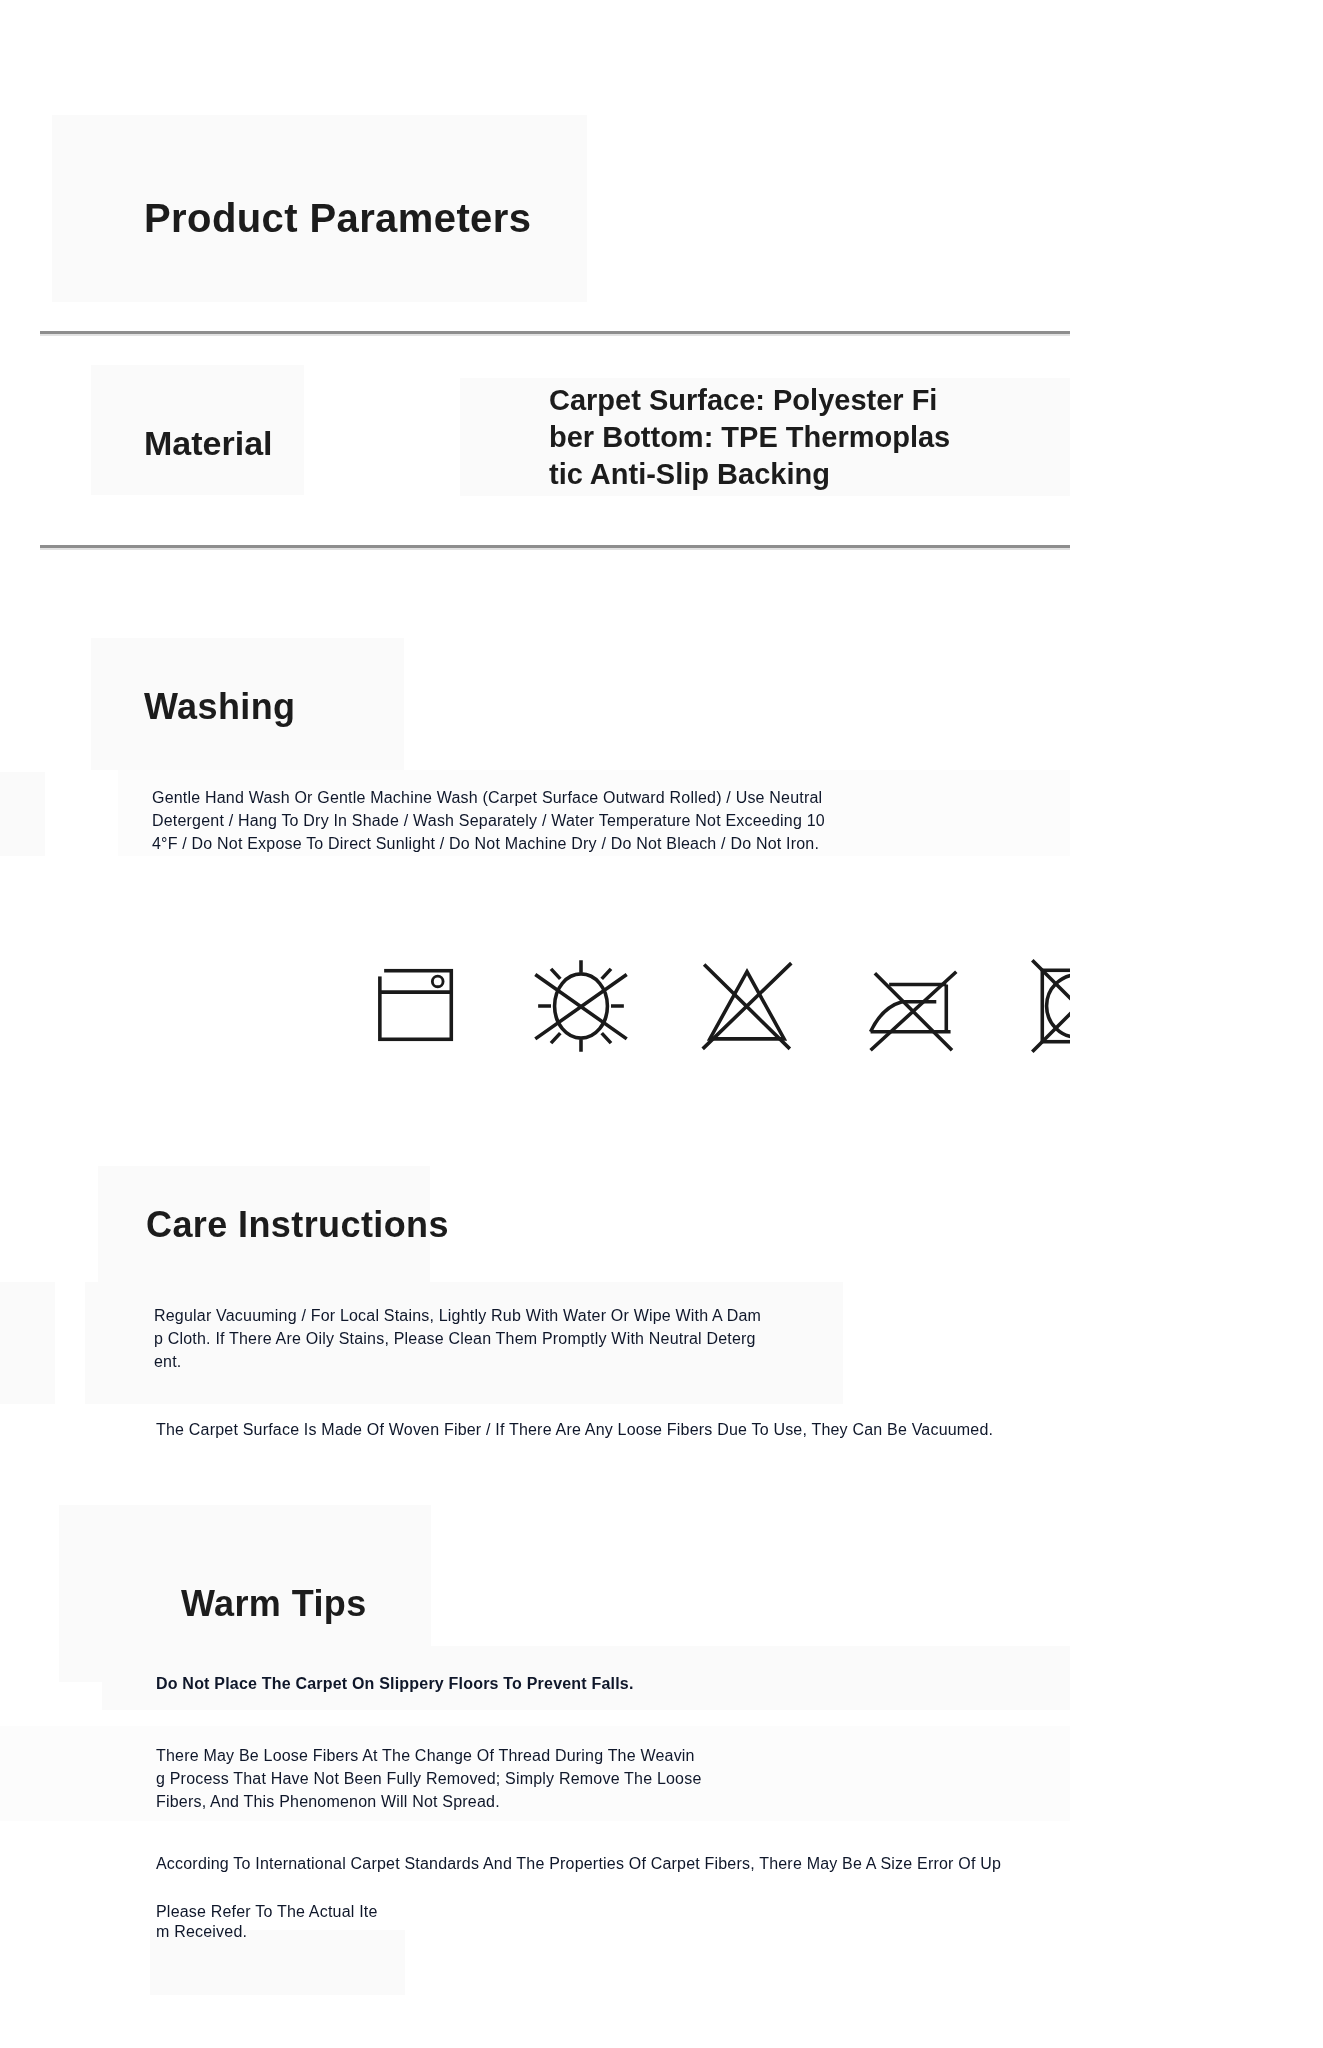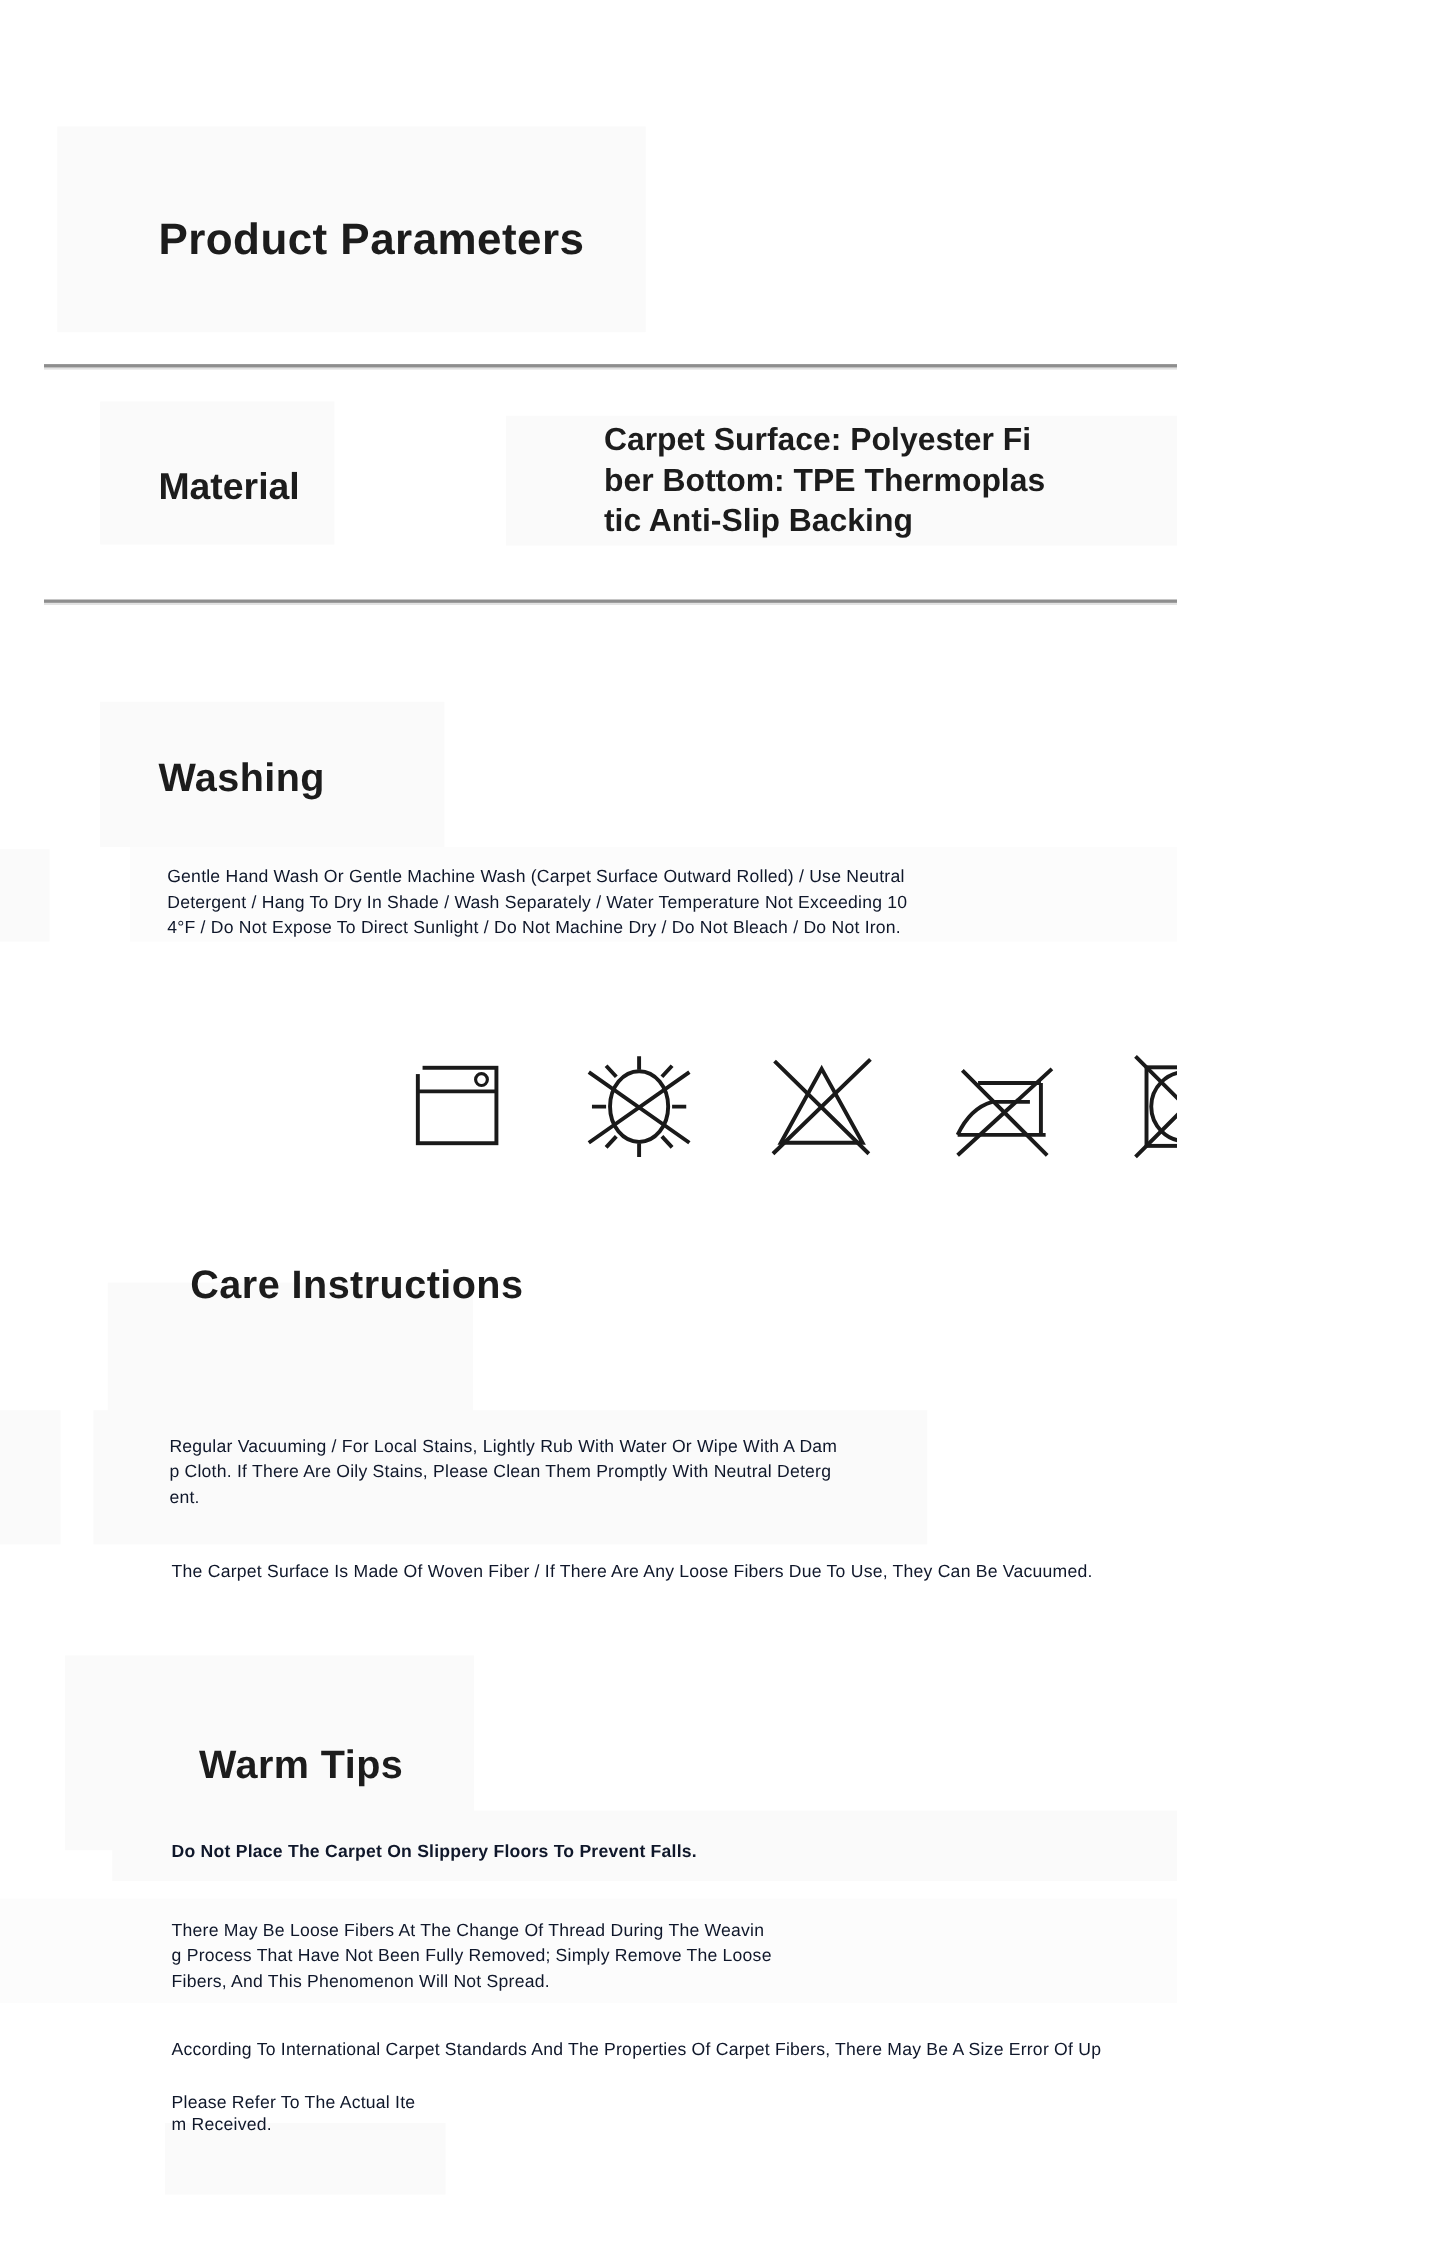--- a/index.html
+++ b/index.html
@@ -97,21 +97,21 @@
     </svg>
   </div>
   <div class="icon-box" style="left:1028px;top:950px;width:100px;height:112px;">
     <svg viewBox="0 0 140 140">
       <rect class="stroke" x="20" y="20" width="100" height="100"></rect>
       <circle class="stroke" cx="70" cy="70" r="44"></circle>
       <path class="stroke" d="M6,6 L134,134 M6,134 L134,6"></path>
     </svg>
   </div>
 
-  <div class="h2" style="left:146px;top:1147px;margin-left:27px;">Care Instructions</div>
+  <div class="h2" style="left:146px;top:1204px;">Care Instructions</div>
   <div class="para" style="left:154px;top:1304px;">
     <div class="line">Regular Vacuuming / For Local Stains, Lightly Rub With Water Or Wipe With A Dam</div>
     <div class="line">p Cloth. If There Are Oily Stains, Please Clean Them Promptly With Neutral Deterg</div>
     <div class="line">ent.</div>
   </div>
   <div class="para nowrap" style="left:156px;top:1418px;">The Carpet Surface Is Made Of Woven Fiber / If There Are Any Loose Fibers Due To Use, They Can Be Vacuumed.</div>
 
   <div class="h2" style="left:146px;top:1583px;margin-left:35px;">Warm Tips</div>
   <div class="para nowrap" style="left:156px;top:1672px;font-weight:bold;">Do Not Place The Carpet On Slippery Floors To Prevent Falls.</div>
   <div class="para" style="left:156px;top:1744px;">

